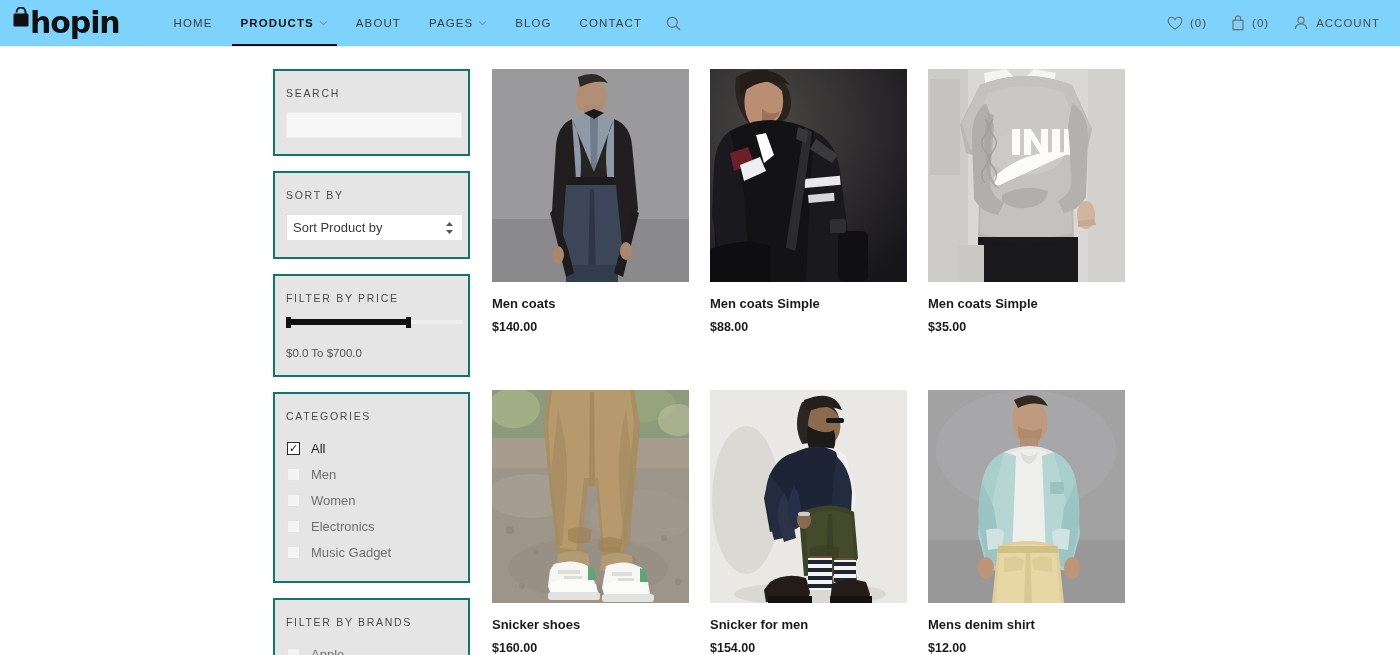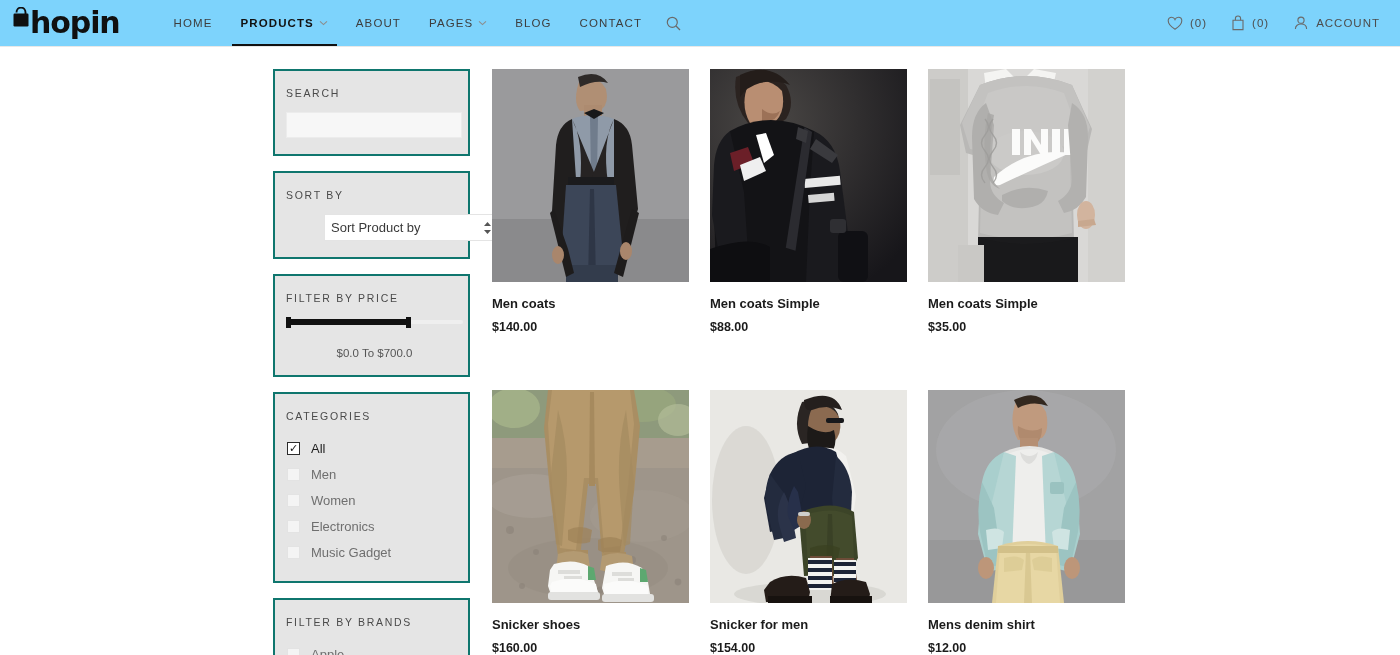--- a/index.html
+++ b/index.html
@@ -120,41 +120,40 @@
     border: 1px solid #e4e4e4;
     font-size: 13px;
     color: #3a3a3a;
     padding: 0 6px;
     position: relative;
     display: flex;
     align-items: center;
     justify-content: space-between;
     cursor: pointer;
     font-family: "Liberation Sans", sans-serif;
-    margin-left: 38px;
   }
   .stepper { display: flex; flex-direction: column; line-height: 0.52; font-size: 10px; color: #444; margin-right: 2px; }
 
   
   .slider-wrap { position: relative; height: 10px; margin: 4px 0 2px 0; width: 177px; }
   .slider-track {
     position: absolute; left: 0; top: 3px;
     width: 100%; height: 4px; background: #efefef; border-radius: 2px;
   }
   .slider-fill {
     position: absolute; left: 0; top: 2px;
     width: 68.5%; height: 6px; background: #111;
   }
   .slider-handle {
     position: absolute; top: 0; width: 5px; height: 11px; background: #111;
   }
   .slider-handle.left { left: 0; }
   .slider-handle.right { left: 67.8%; }
   .price-label {
-    text-align: center;
+    text-align: left;
     font-size: 11.5px;
     color: #555;
     margin-top: 20px;
     width: 177px;
   }
 
   .opt-row {
     display: flex;
     align-items: center;
     gap: 11px;

